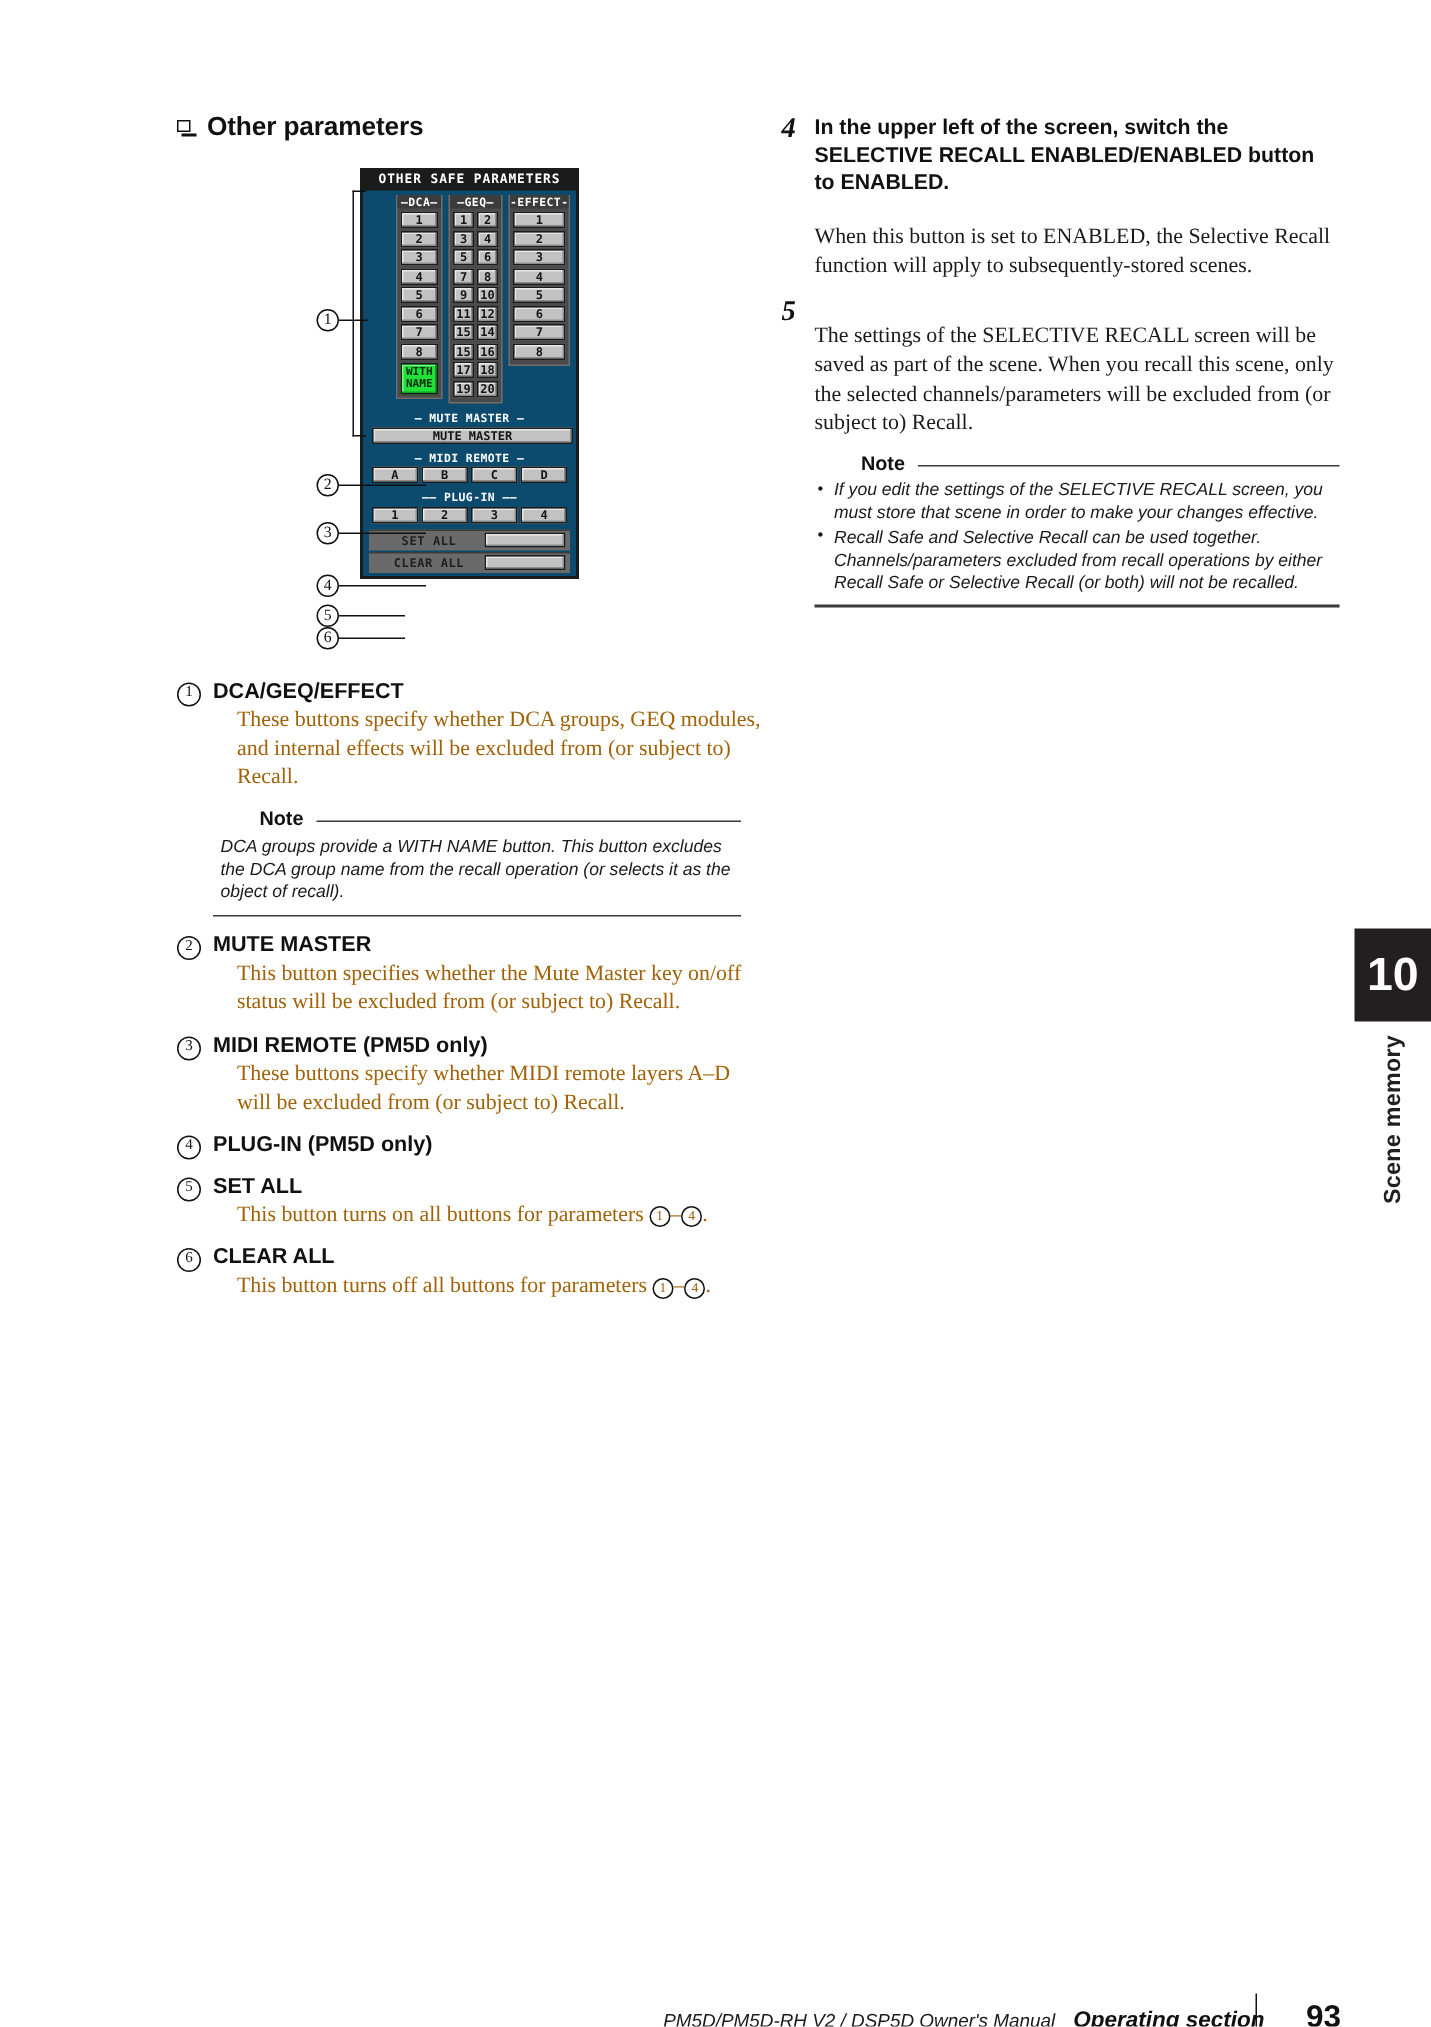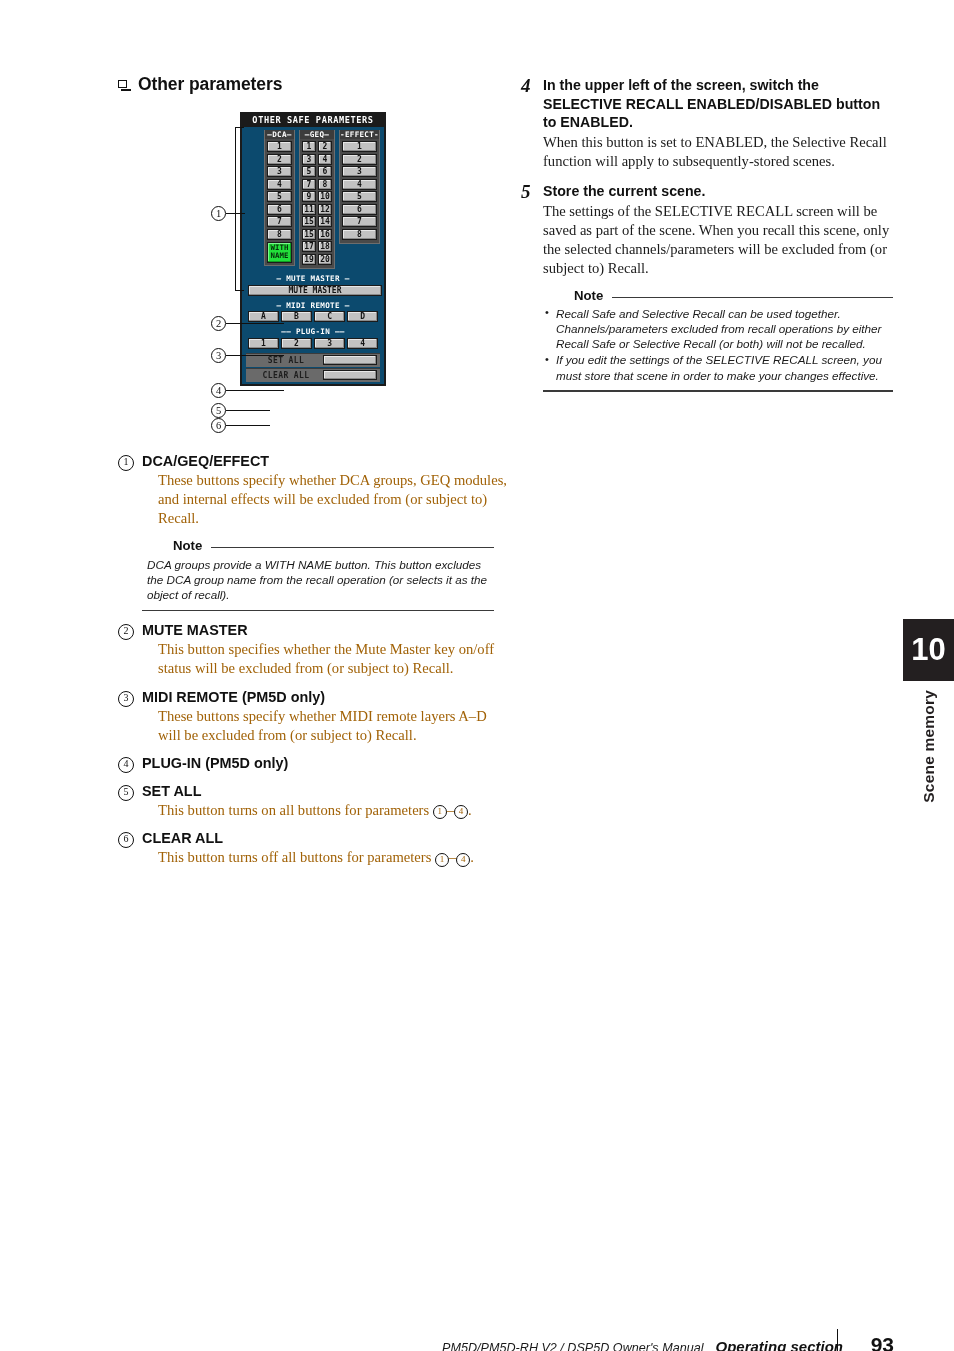--- a/index.html
+++ b/index.html
@@ -315,21 +315,21 @@
     font-weight: bold;
     font-size: 14.2px;
     line-height: 18.6px;
     color: #111;
   }
   .step-text {
     font-family: "Liberation Serif", serif;
     font-size: 14.6px;
     line-height: 19.2px;
     color: #1a1a1a;
-    margin-top: 1px;
+    margin-top: 17px;
   }
 
   
   #chapter-tab {
     position: absolute;
     left: 903px; top: 619px;
     width: 51px; height: 62px;
     background: #231f20;
   }
   #chapter-tab .num {
@@ -597,39 +597,38 @@
       </div>
       <div class="item-body"><span>This button turns off all buttons for parameters </span><span class="inline-circ">1</span><span>–</span><span class="inline-circ">4</span><span>.</span></div>
     </div>
   </div>
 
   <div class="col-right" style="top:76px;">
 
     <div class="step">
       <div class="step-num">4</div>
       <div class="step-content">
-        <div class="step-title">In the upper left of the screen, switch the SELECTIVE RECALL ENABLED/DISABLED button to ENABLED.</div>
+        <div class="step-title">In the upper left of the screen, switch the SELECTIVE RECALL ENABLED/ENABLED button to ENABLED.</div>
         <div class="step-text">When this button is set to ENABLED, the Selective Recall function will apply to subsequently-stored scenes.</div>
       </div>
     </div>
 
     <div class="step">
       <div class="step-num">5</div>
       <div class="step-content">
-        <div class="step-title">Store the current scene.</div>
         <div class="step-text">The settings of the SELECTIVE RECALL screen will be saved as part of the scene. When you recall this scene, only the selected channels/parameters will be excluded from (or subject to) Recall.</div>
 
         <div class="note">
           <div class="note-head">
             <span>Note</span>
             <span class="rule"></span>
           </div>
           <ul class="note-list">
+            <li>If you edit the settings of the SELECTIVE RECALL screen, you must store that scene in order to make your changes effective.</li>
             <li>Recall Safe and Selective Recall can be used together. Channels/parameters excluded from recall operations by either Recall Safe or Selective Recall (or both) will not be recalled.</li>
-            <li>If you edit the settings of the SELECTIVE RECALL screen, you must store that scene in order to make your changes effective.</li>
           </ul>
           <div class="note-rule-bottom"></div>
         </div>
       </div>
     </div>
   </div>
 
   <div id="chapter-tab">
     <div class="num">10</div>
   </div>

